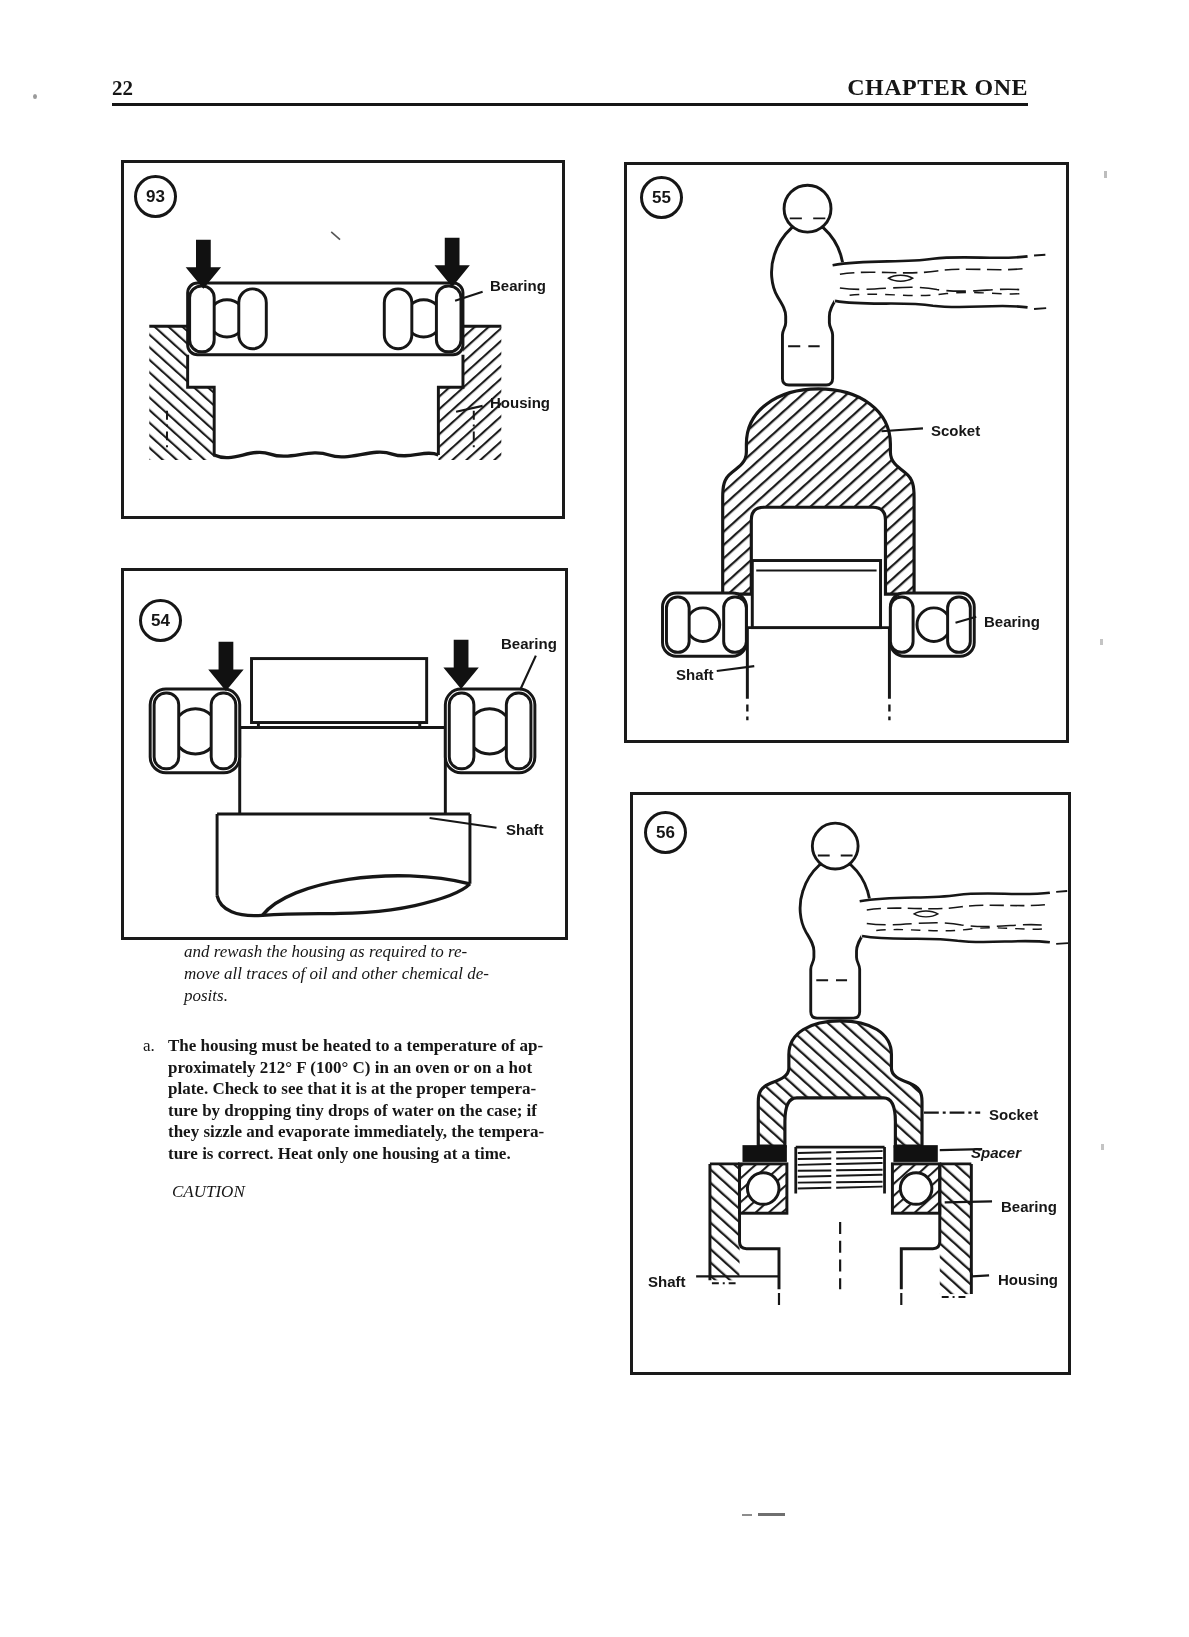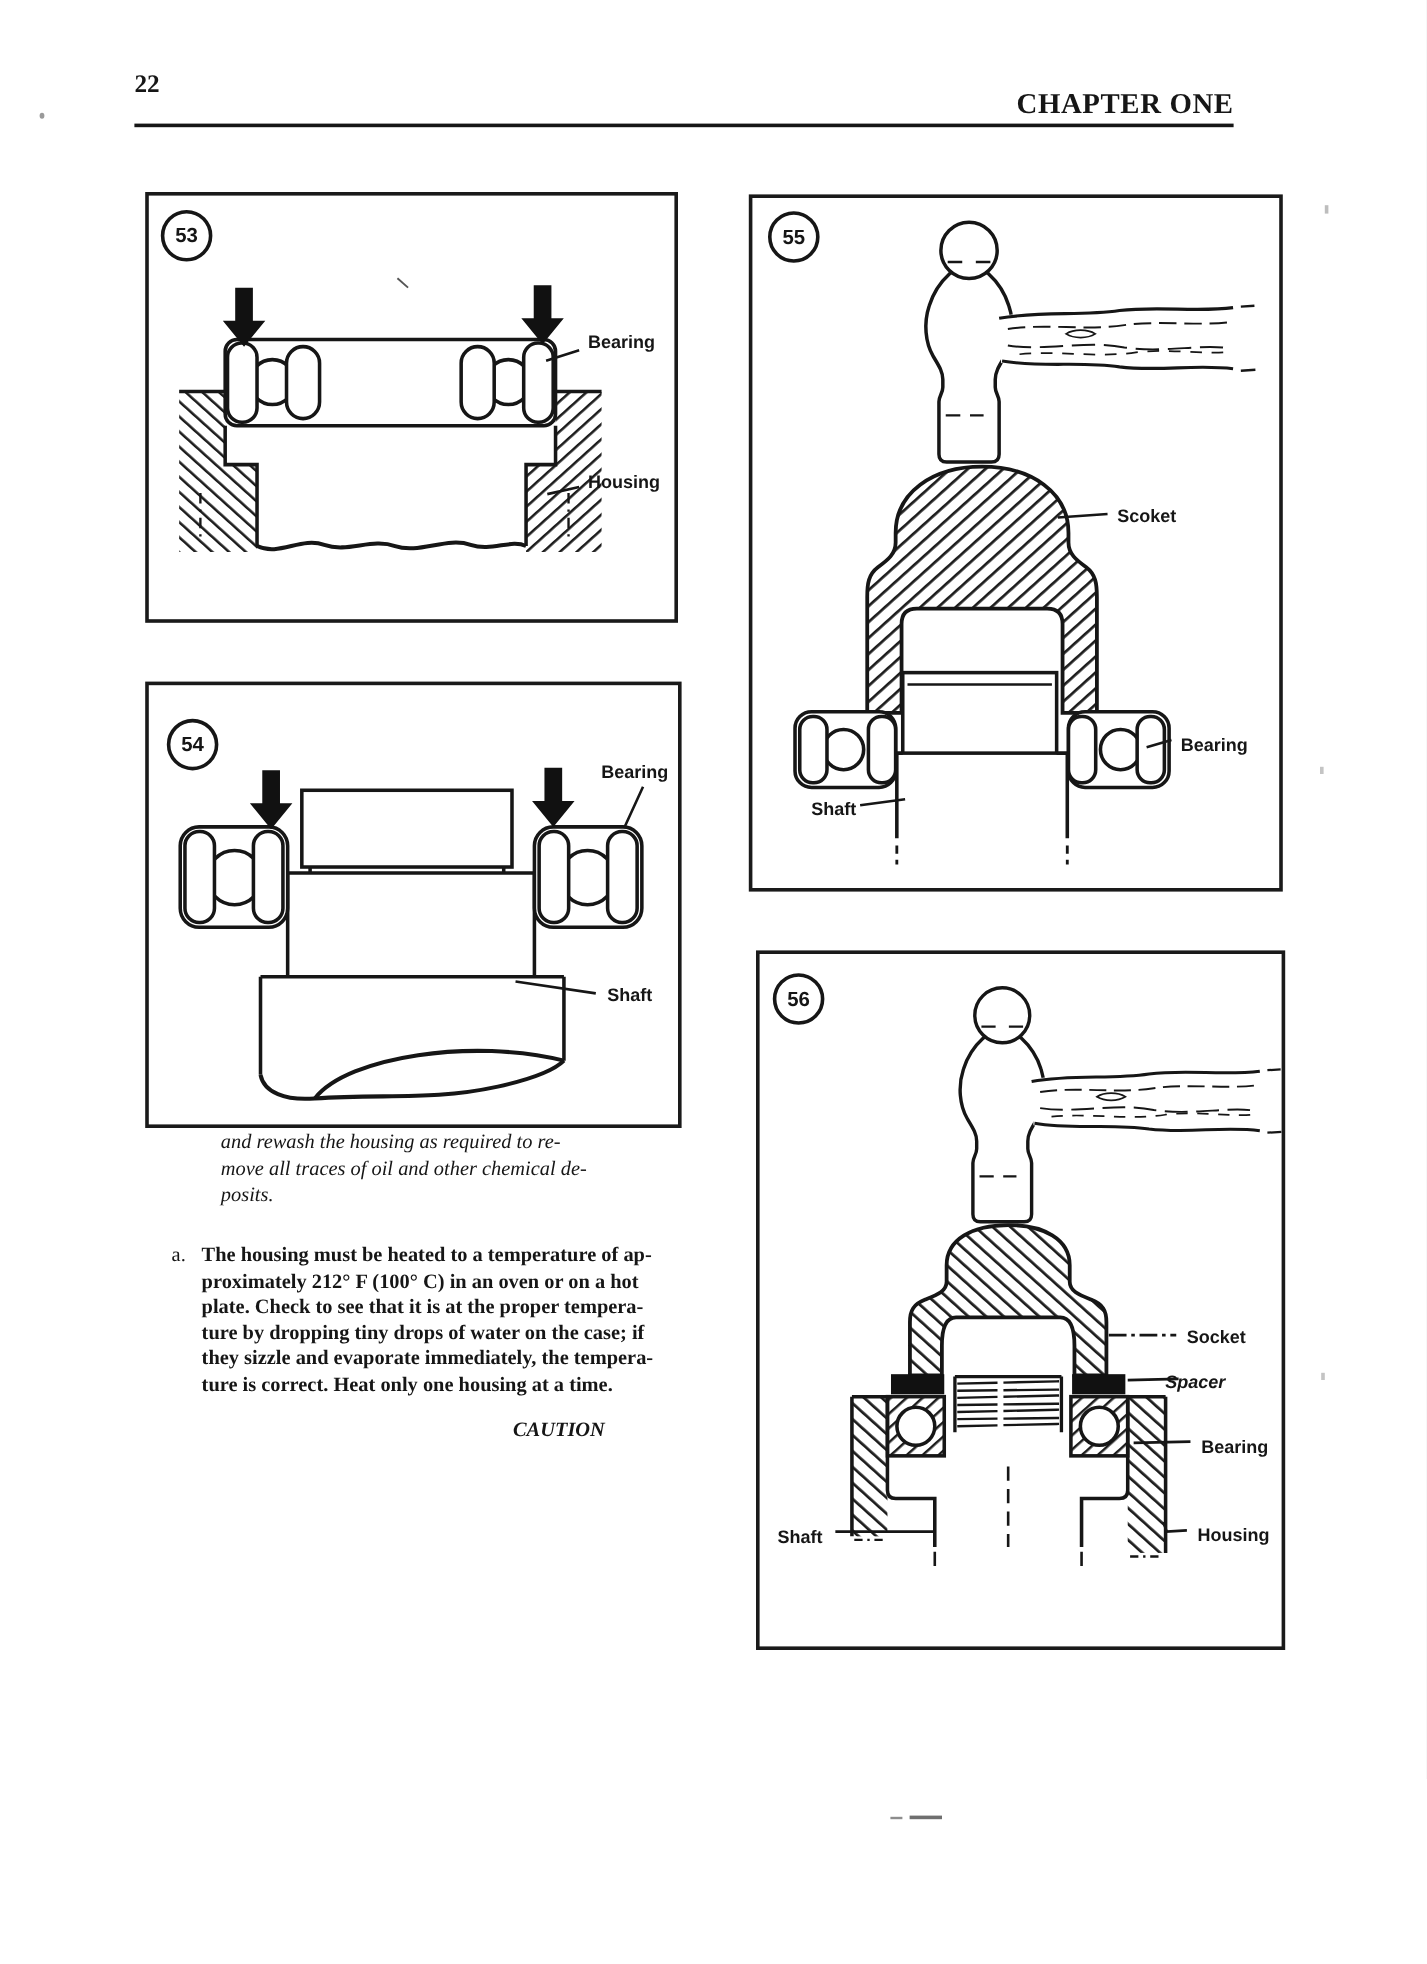--- a/index.html
+++ b/index.html
@@ -5,27 +5,27 @@
   html,body{margin:0;padding:0;background:#e8e8e8;}
   .page{position:relative;width:1189px;height:1637px;background:#fff;color:#161616;
         font-family:"Liberation Serif",serif;overflow:hidden;}
   .figbox{position:absolute;border:3px solid #1a1a1a;background:#fff;box-sizing:border-box;}
   .art{position:absolute;left:0;top:0;width:100%;height:100%;}
   .fignum{position:absolute;width:37px;height:37px;border:3px solid #161616;border-radius:50%;
           display:flex;align-items:center;justify-content:center;background:#fff;
           font-family:"Liberation Sans",sans-serif;font-weight:bold;font-size:17px;}
   .flabel{position:absolute;font-family:"Liberation Sans",sans-serif;font-weight:bold;
           font-size:15px;white-space:nowrap;}
-  .pageno{position:absolute;left:112px;top:58px;font-weight:bold;font-size:21px;}
+  .pageno{position:absolute;left:112px;top:76px;font-weight:bold;font-size:21px;}
   .chapter{position:absolute;left:708px;top:74px;width:320px;text-align:right;
            font-weight:bold;font-size:24px;letter-spacing:.5px;}
   .hrule{position:absolute;left:112px;top:103px;width:916px;height:3px;background:#161616;}
   .body-text{position:absolute;font-size:17px;line-height:21.5px;}
   .italic{font-style:italic;line-height:22px;}
-  .caution-title{position:absolute;font-style:italic;font-size:17px;text-align:right;font-weight:bold;}
+  .caution-title{position:absolute;font-style:italic;font-size:17px;text-align:left;}
   .artifact{position:absolute;background:#9a9a9a;}
 </style>
 </head>
 <body>
 
 <div class="page">
 
   <div class="pageno">22</div>
   <div class="chapter">CHAPTER ONE</div>
   <div class="hrule"></div>
@@ -55,21 +55,21 @@
         <rect x="66" y="125" width="25" height="67" rx="12"></rect>
         <rect x="116" y="128" width="28" height="61" rx="14"></rect>
         <rect x="317" y="125" width="25" height="67" rx="12"></rect>
         <rect x="264" y="128" width="28" height="61" rx="14"></rect>
       </g>
       <path d="M72.5,78 L87.5,78 L87.5,106 L98,106 L80,128 L62,106 L72.5,106 Z" fill="#111"></path>
       <path d="M325.5,76 L340.5,76 L340.5,104 L351,104 L333,126 L315,104 L325.5,104 Z" fill="#111"></path>
       <path d="M364,131 L336,140 M364,247 L337,253" stroke="#161616" stroke-width="2.2" fill="none"></path>
       <path d="M210,70 L219,78" stroke="#555" stroke-width="1.6"></path>
     </svg>
-    <div class="fignum" style="left:10px;top:12px;">53</div>
+    <div class="fignum" style="left:10px;top:12px;">93</div>
     <div class="flabel" style="left:366px;top:114px;">Bearing</div>
     <div class="flabel" style="left:366px;top:231px;">Housing</div>
   </div>
 
   <div class="figbox" style="left:121px;top:568px;width:447px;height:372px;">
     <svg class="art" viewBox="0 0 447 372">
       <g fill="none" stroke="#161616" stroke-width="3">
         <rect x="129" y="89" width="178" height="65" fill="#fff"></rect>
         <path d="M136,154 L136,159 M300,154 L300,159 M117,159 L326,159"></path>
         <path d="M117,159 L117,247 M326,159 L326,247"></path>

